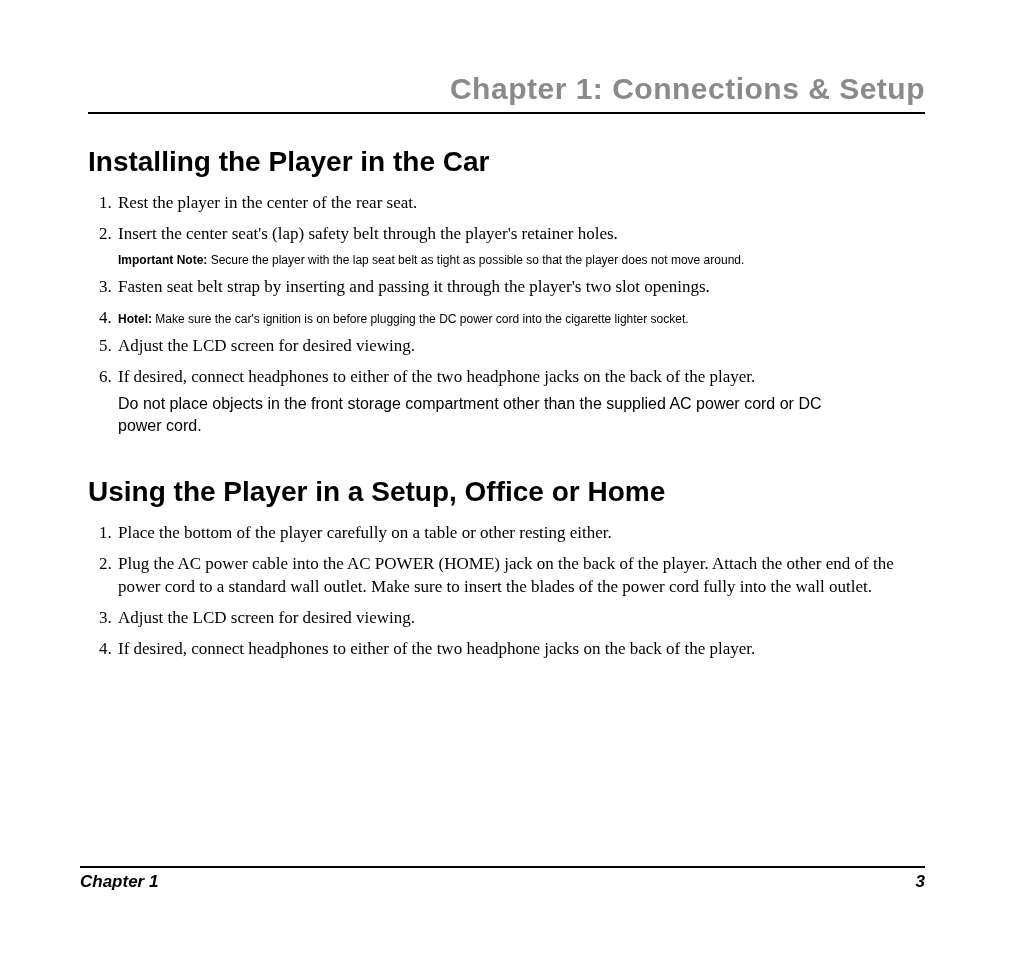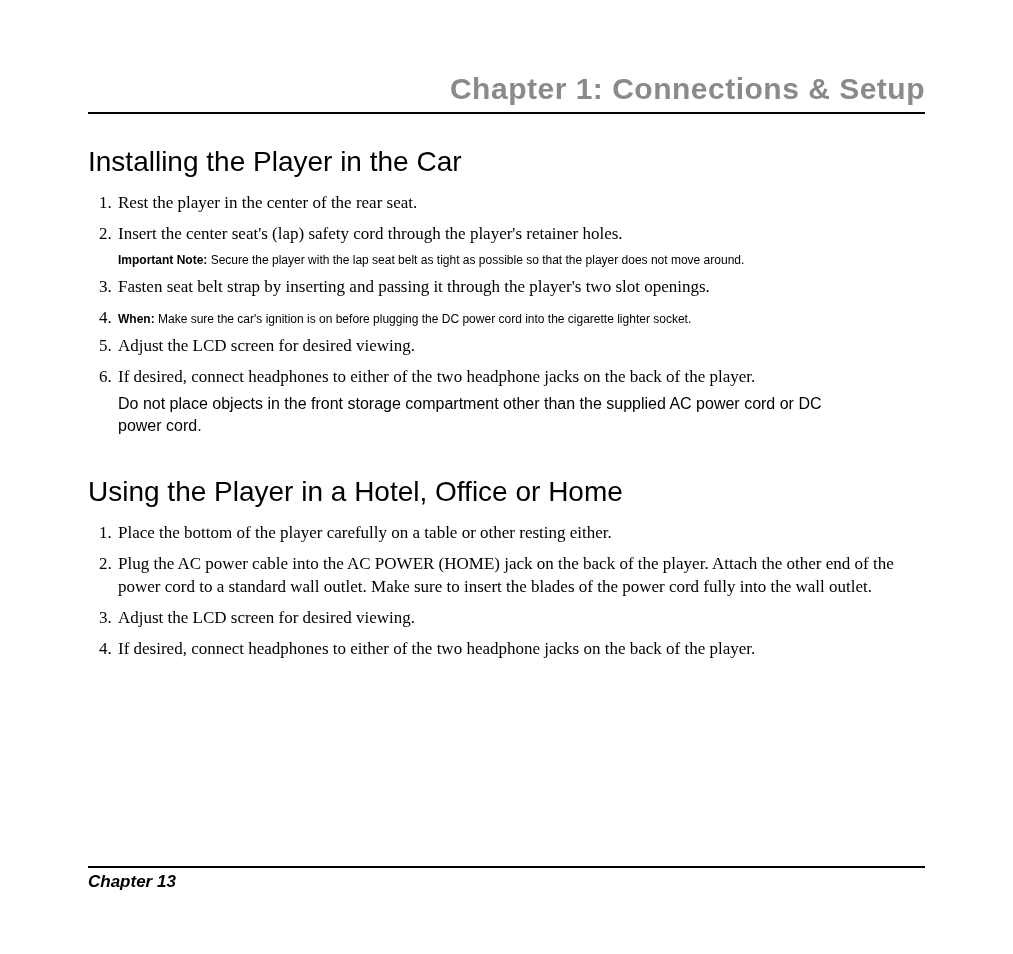--- a/index.html
+++ b/index.html
@@ -24,21 +24,21 @@
     font-weight: 800;
     font-size: 30px;
     letter-spacing: 0.5px;
     color: #8a8a8a;
     padding-bottom: 6px;
     border-bottom: 2px solid #000;
     margin-bottom: 32px;
   }
   .section-title {
     font-family: 'Segoe UI', Arial, Helvetica, sans-serif;
-    font-weight: 400;
+    font-weight: 700;
     font-size: 28px;
     margin: 0 0 14px 0;
     color: #000;
   }
   ol.steps {
     list-style: decimal;
     margin: 0 0 34px 0;
     padding-left: 28px;
     font-family: 'Georgia', 'Times New Roman', serif;
   }
@@ -63,70 +63,71 @@
     font-size: 16px;
     line-height: 1.35;
     margin: 4px 0 0 0;
     max-width: 720px;
   }
   .section2 {
     margin-top: 40px;
   }
   .footer {
     position: absolute;
-    left: 88px;
+    left: 80px;
     right: 88px;
     bottom: 62px;
     border-top: 2px solid #000;
     padding-top: 4px;
     display: flex;
+    justify-content: space-between;
     font-family: 'Segoe UI', Arial, Helvetica, sans-serif;
     font-weight: 700;
     font-style: italic;
     font-size: 17px;
   }
 </style>
 </head>
 <body>
 
 <div class="page">
 
   <div class="chapter-header">Chapter 1: Connections &amp; Setup</div>
 
   <h2 class="section-title">Installing the Player in the Car</h2>
 
   <ol class="steps">
     <li>
       <span>Rest the player in the center of the rear seat.</span>
     </li>
     <li>
-      <span>Insert the center seat's (lap) safety cord through the player's retainer holes.</span>
+      <span>Insert the center seat's (lap) safety belt through the player's retainer holes.</span>
       <div class="note">
         <span class="label">Important Note:</span><span> Secure the player with the lap seat belt as tight as possible so that the player does not move around.</span>
       </div>
     </li>
     <li>
       <span>Fasten seat belt strap by inserting and passing it through the player's two slot openings.</span>
     </li>
     <li>
       <div class="note">
-        <span class="label">When:</span><span> Make sure the car's ignition is on before plugging the DC power cord into the cigarette lighter socket.</span>
+        <span class="label">Hotel:</span><span> Make sure the car's ignition is on before plugging the DC power cord into the cigarette lighter socket.</span>
       </div>
     </li>
     <li>
       <span>Adjust the LCD screen for desired viewing.</span>
     </li>
     <li>
       <span>If desired, connect headphones to either of the two headphone jacks on the back of the player.</span>
       <div class="note-extra">Do not place objects in the front storage compartment other than the supplied AC power cord or DC power cord.</div>
     </li>
   </ol>
 
   <div class="section2">
-    <h2 class="section-title">Using the Player in a Hotel, Office or Home</h2>
+    <h2 class="section-title">Using the Player in a Setup, Office or Home</h2>
     <ol class="steps">
       <li>
         <span>Place the bottom of the player carefully on a table or other resting either.</span>
       </li>
       <li>
         <span>Plug the AC power cable into the AC POWER (HOME) jack on the back of the player. Attach the other end of the power cord to a standard wall outlet. Make sure to insert the blades of the power cord fully into the wall outlet.</span>
       </li>
       <li>
         <span>Adjust the LCD screen for desired viewing.</span>
       </li>

